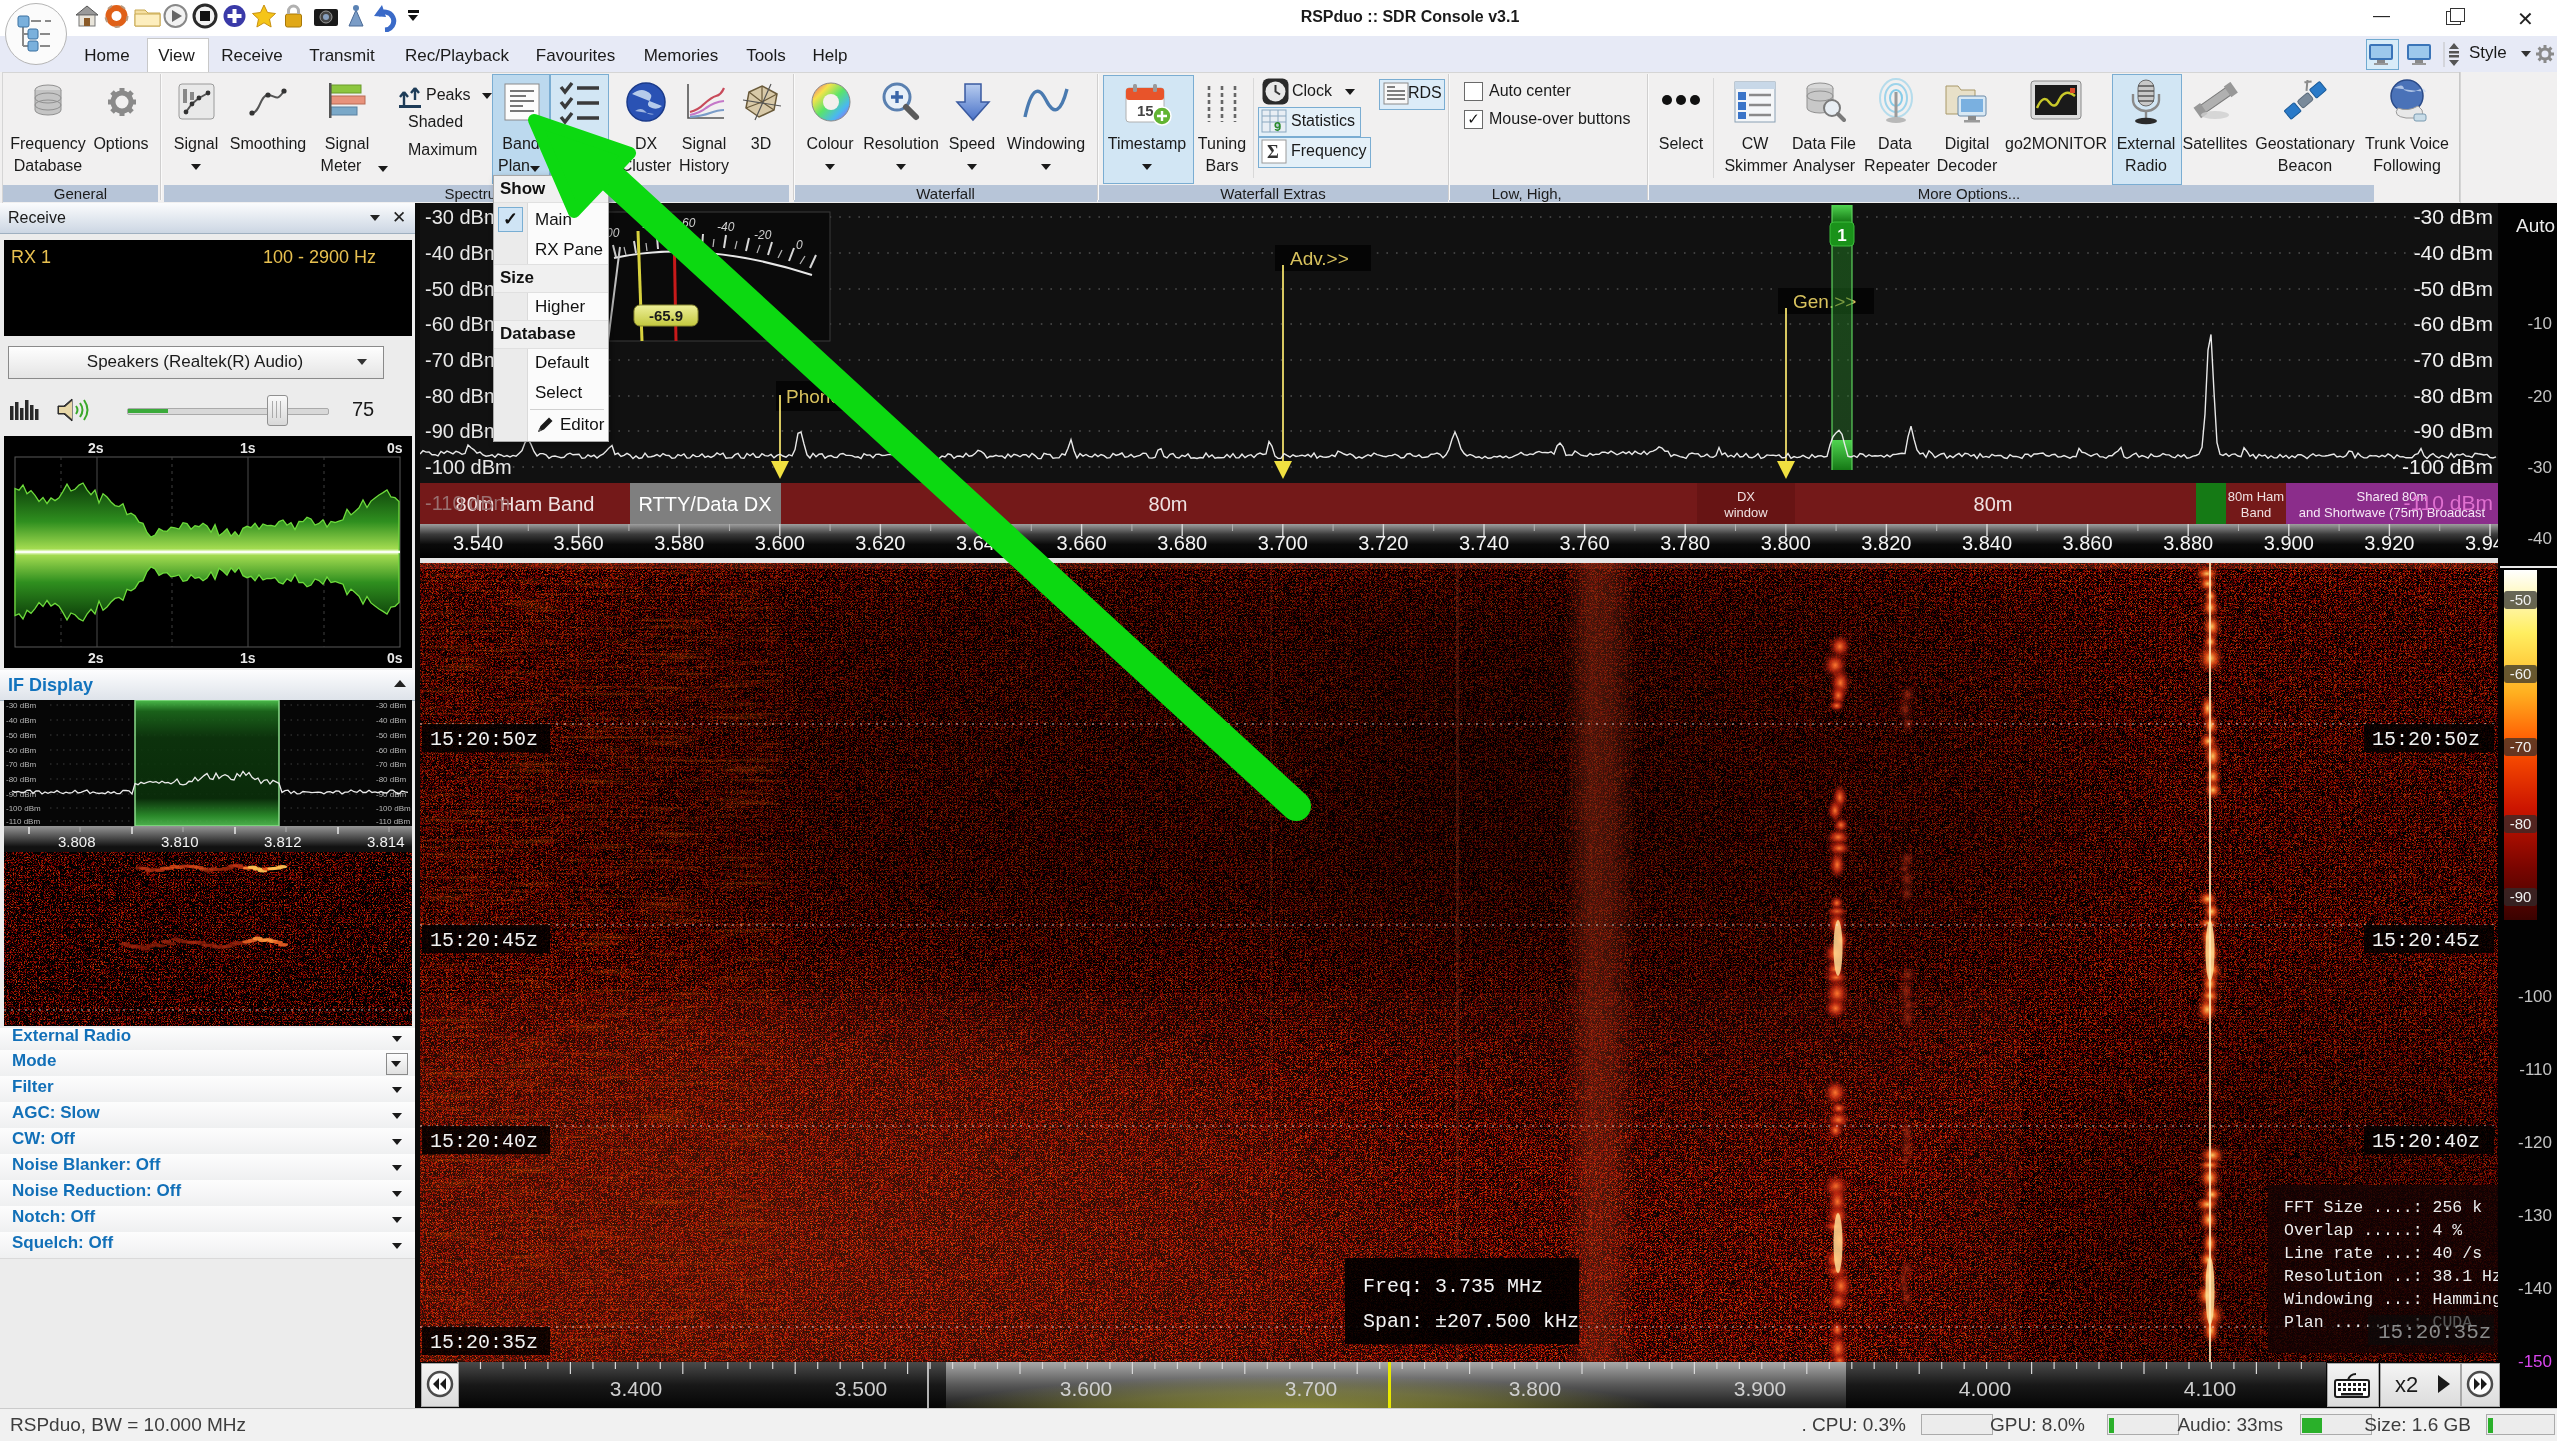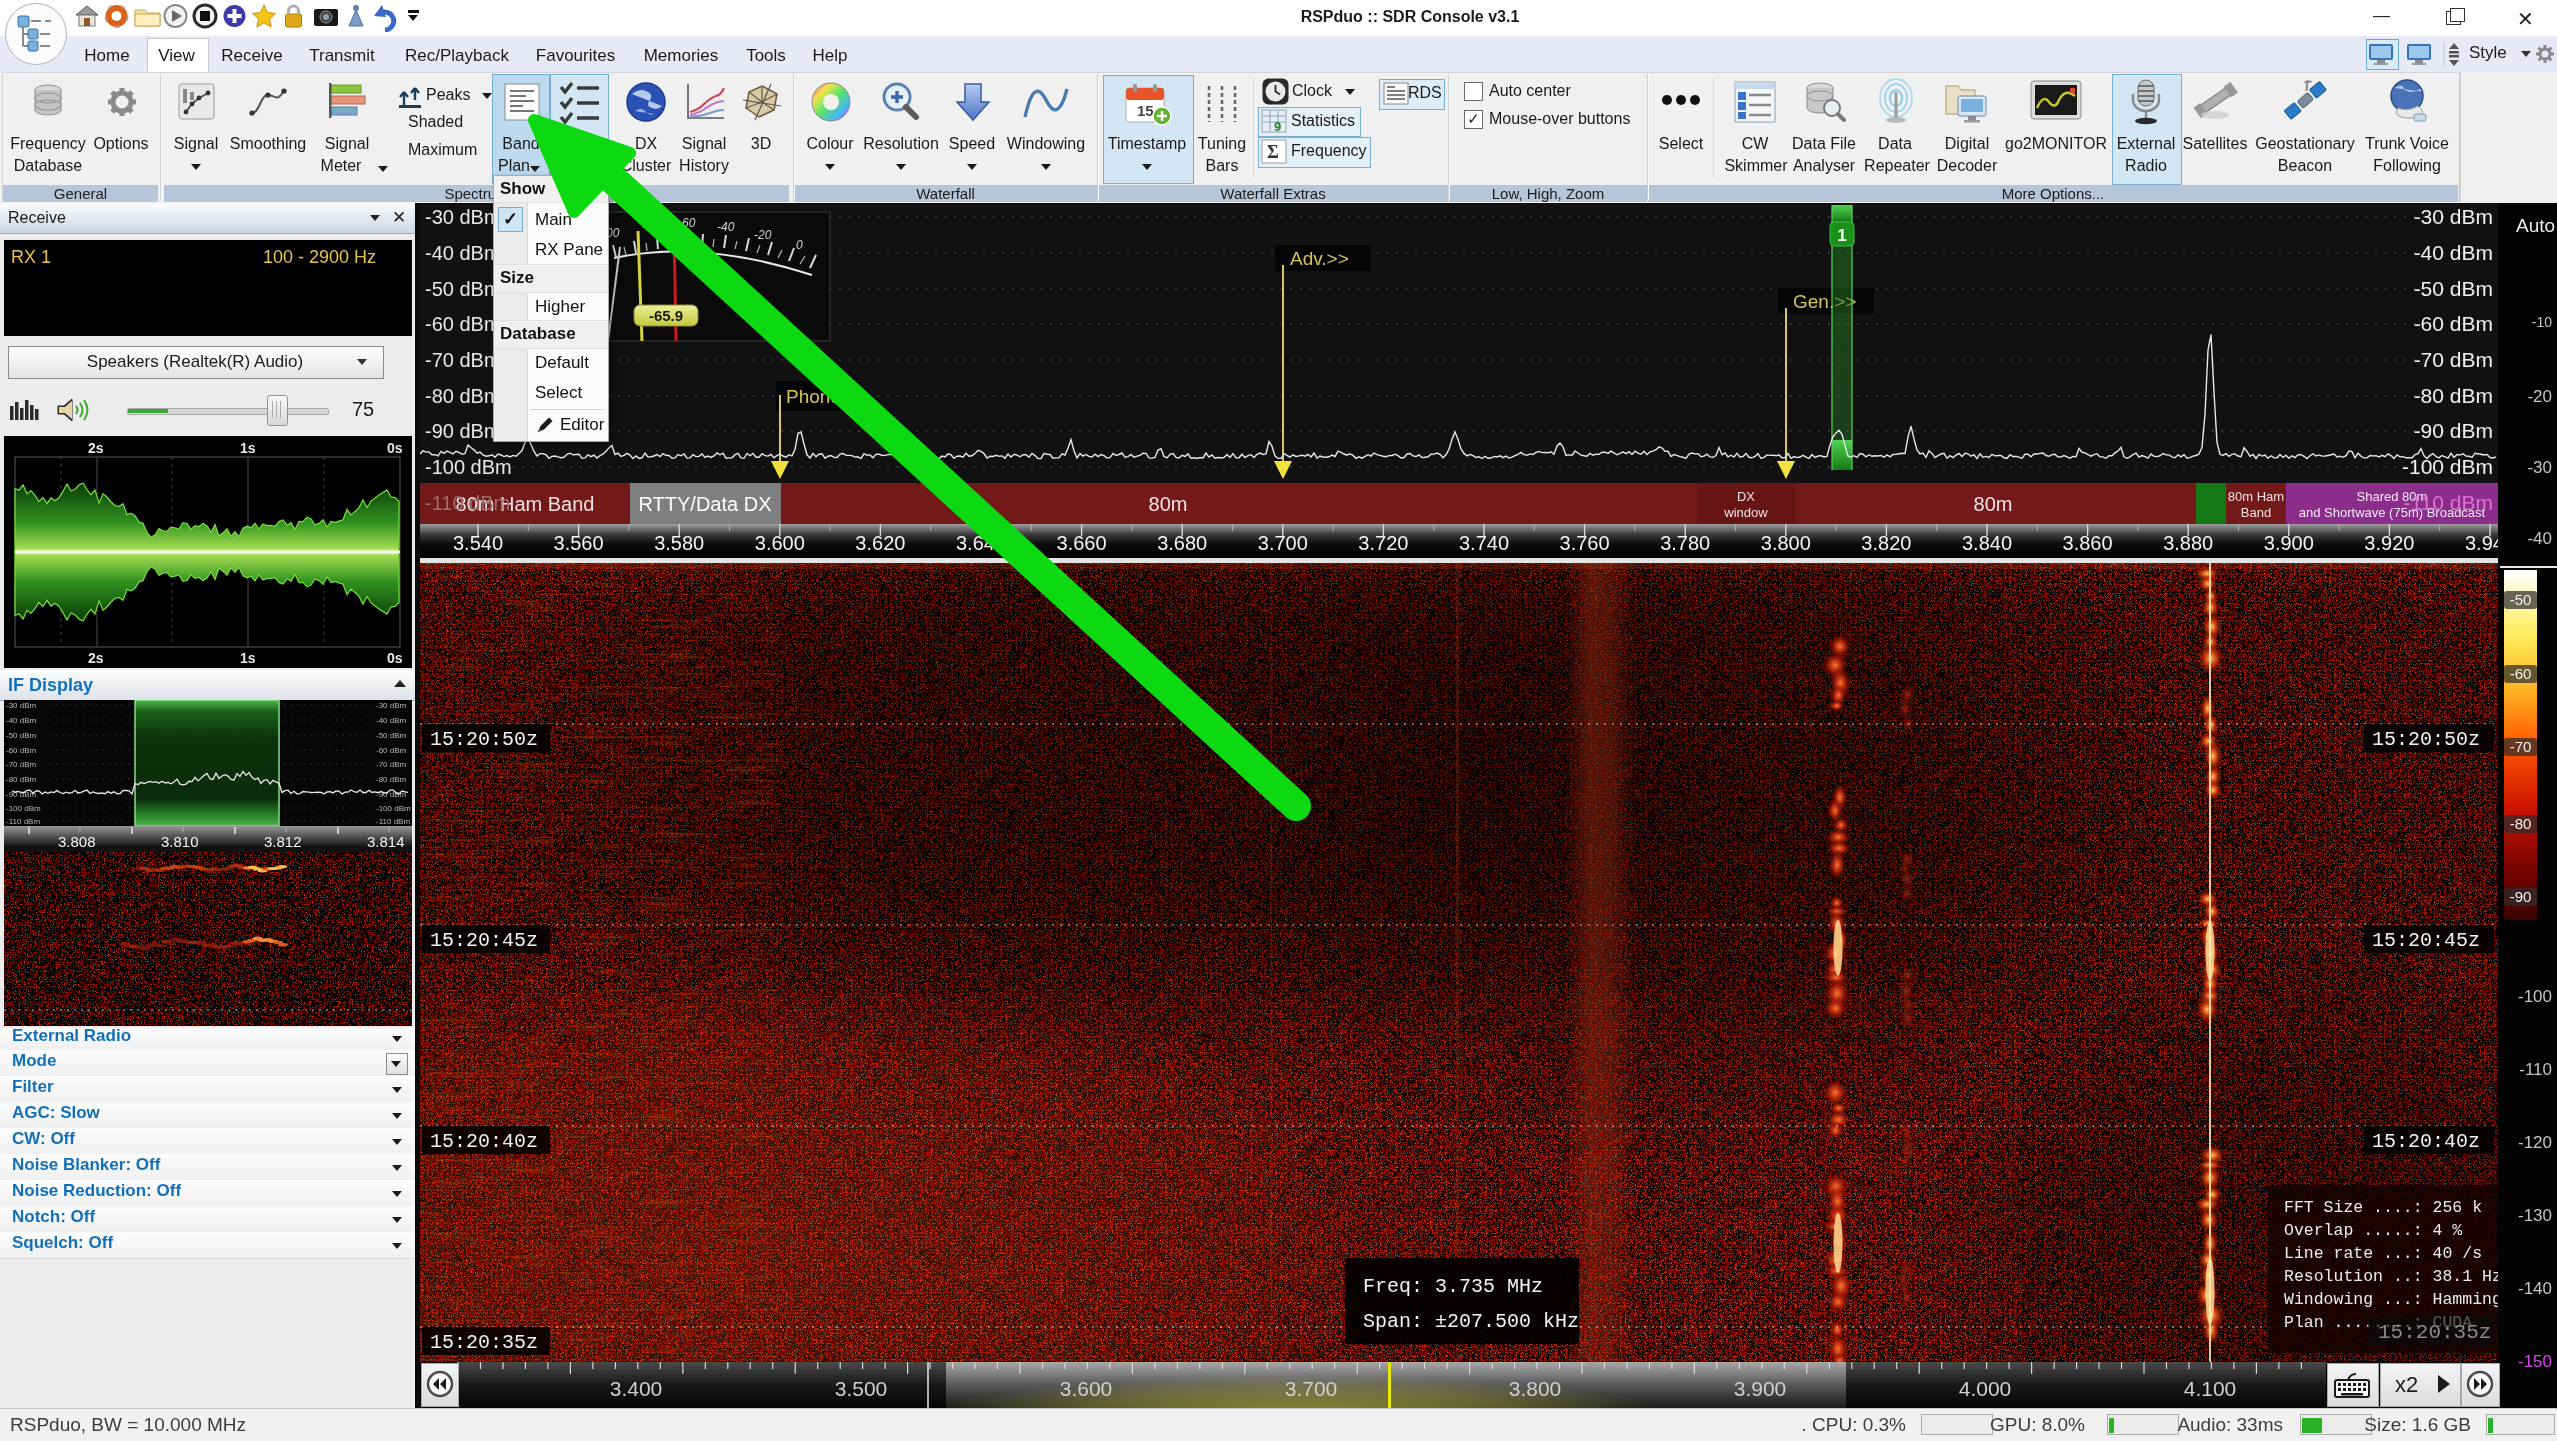--- a/index.html
+++ b/index.html
@@ -124,21 +124,21 @@
       </g>
 </svg>
 
 <div id="ribbon" class="abs"></div>
 <div id="ribbonarea" class="abs"></div>
 <div class="abs gstrip" style="left:3px;top:185px;width:155px;">General</div>
 <div class="abs gstrip" style="left:164px;top:185px;width:625px;">Spectrum</div>
 <div class="abs gstrip" style="left:794px;top:185px;width:303px;">Waterfall</div>
 <div class="abs gstrip" style="left:1098px;top:185px;width:350px;">Waterfall Extras</div>
 <div class="abs gstrip" style="left:1449px;top:185px;width:198px;">Low, High, Zoom</div>
-<div class="abs gstrip" style="left:1648px;top:185px;width:810px;">More Options...</div>
+<div class="abs gstrip" style="left:1564px;top:185px;width:810px;">More Options...</div>
 <div class="abs gsep" style="left:160px;"></div>
 <div class="abs gsep" style="left:793px;"></div>
 <div class="abs gsep" style="left:1097px;"></div>
 <div class="abs gsep" style="left:1448px;"></div>
 <div class="abs gsep" style="left:1647px;"></div>
 <div class="abs" style="left:2459px;top:72px;width:1px;height:130px;background:#c8c8c8;"></div>
 
 <div class="abs hibtn" style="left:492px;top:74px;width:56px;height:108px;background:#bcd9ee;"></div>
 <div class="abs hibtn" style="left:550px;top:74px;width:57px;height:108px;"></div>
 <div class="abs hibtn" style="left:1103px;top:75px;width:89px;height:107px;"></div>
@@ -1107,21 +1107,21 @@
  <rect x="925" y="695" width="234" height="86" fill="#000" opacity="0.9"></rect>
  <g font-family="Liberation Mono" font-size="20" fill="#f2f2f2">
   <text x="943" y="729">Freq:    3.735 MHz</text>
   <text x="943" y="764">Span: ±207.500 kHz</text>
  </g>
 </svg>
 </div>
 
 <div class="abs" style="left:2498px;top:203px;width:59px;height:1205px;background:#020202;"></div>
 <div class="abs" style="left:2498px;top:203px;width:59px;text-align:center;font-size:19px;color:#ececec;padding-left:8px;"><span style="position:relative;top:12px;">Auto</span></div>
-<div class="abs" style="left:2498px;top:314px;width:54px;text-align:right;font-size:14px;color:#c4c4c4;">-10</div>
+<div class="abs" style="left:2498px;top:314px;width:54px;text-align:right;font-size:17px;color:#c4c4c4;">-10</div>
 <div class="abs" style="left:2498px;top:387px;width:54px;text-align:right;font-size:17px;color:#c4c4c4;">-20</div>
 <div class="abs" style="left:2498px;top:458px;width:54px;text-align:right;font-size:17px;color:#c4c4c4;">-30</div>
 <div class="abs" style="left:2498px;top:529px;width:54px;text-align:right;font-size:17px;color:#c4c4c4;">-40</div>
 <div class="abs" style="left:2500px;top:566px;width:57px;height:2px;background:#e8e8e8;"></div>
 <div class="abs" style="left:2504px;top:570px;width:33px;height:350px;background:linear-gradient(#ffffff,#ffee60 18%,#ffb020 35%,#ff5500 50%,#cc1500 68%,#7a0500 85%,#3a0200);"></div>
 <div class="abs" style="left:2504px;top:591px;width:33px;height:18px;background:rgba(45,45,45,0.72);border-radius:3px;text-align:center;font-size:15px;color:#f0f0f0;line-height:18px;">-50</div>
 <div class="abs" style="left:2504px;top:665px;width:33px;height:18px;background:rgba(45,45,45,0.72);border-radius:3px;text-align:center;font-size:15px;color:#f0f0f0;line-height:18px;">-60</div>
 <div class="abs" style="left:2504px;top:738px;width:33px;height:18px;background:rgba(45,45,45,0.72);border-radius:3px;text-align:center;font-size:15px;color:#f0f0f0;line-height:18px;">-70</div>
 <div class="abs" style="left:2504px;top:815px;width:33px;height:18px;background:rgba(45,45,45,0.72);border-radius:3px;text-align:center;font-size:15px;color:#f0f0f0;line-height:18px;">-80</div>
 <div class="abs" style="left:2504px;top:888px;width:33px;height:18px;background:rgba(45,45,45,0.72);border-radius:3px;text-align:center;font-size:15px;color:#f0f0f0;line-height:18px;">-90</div>

